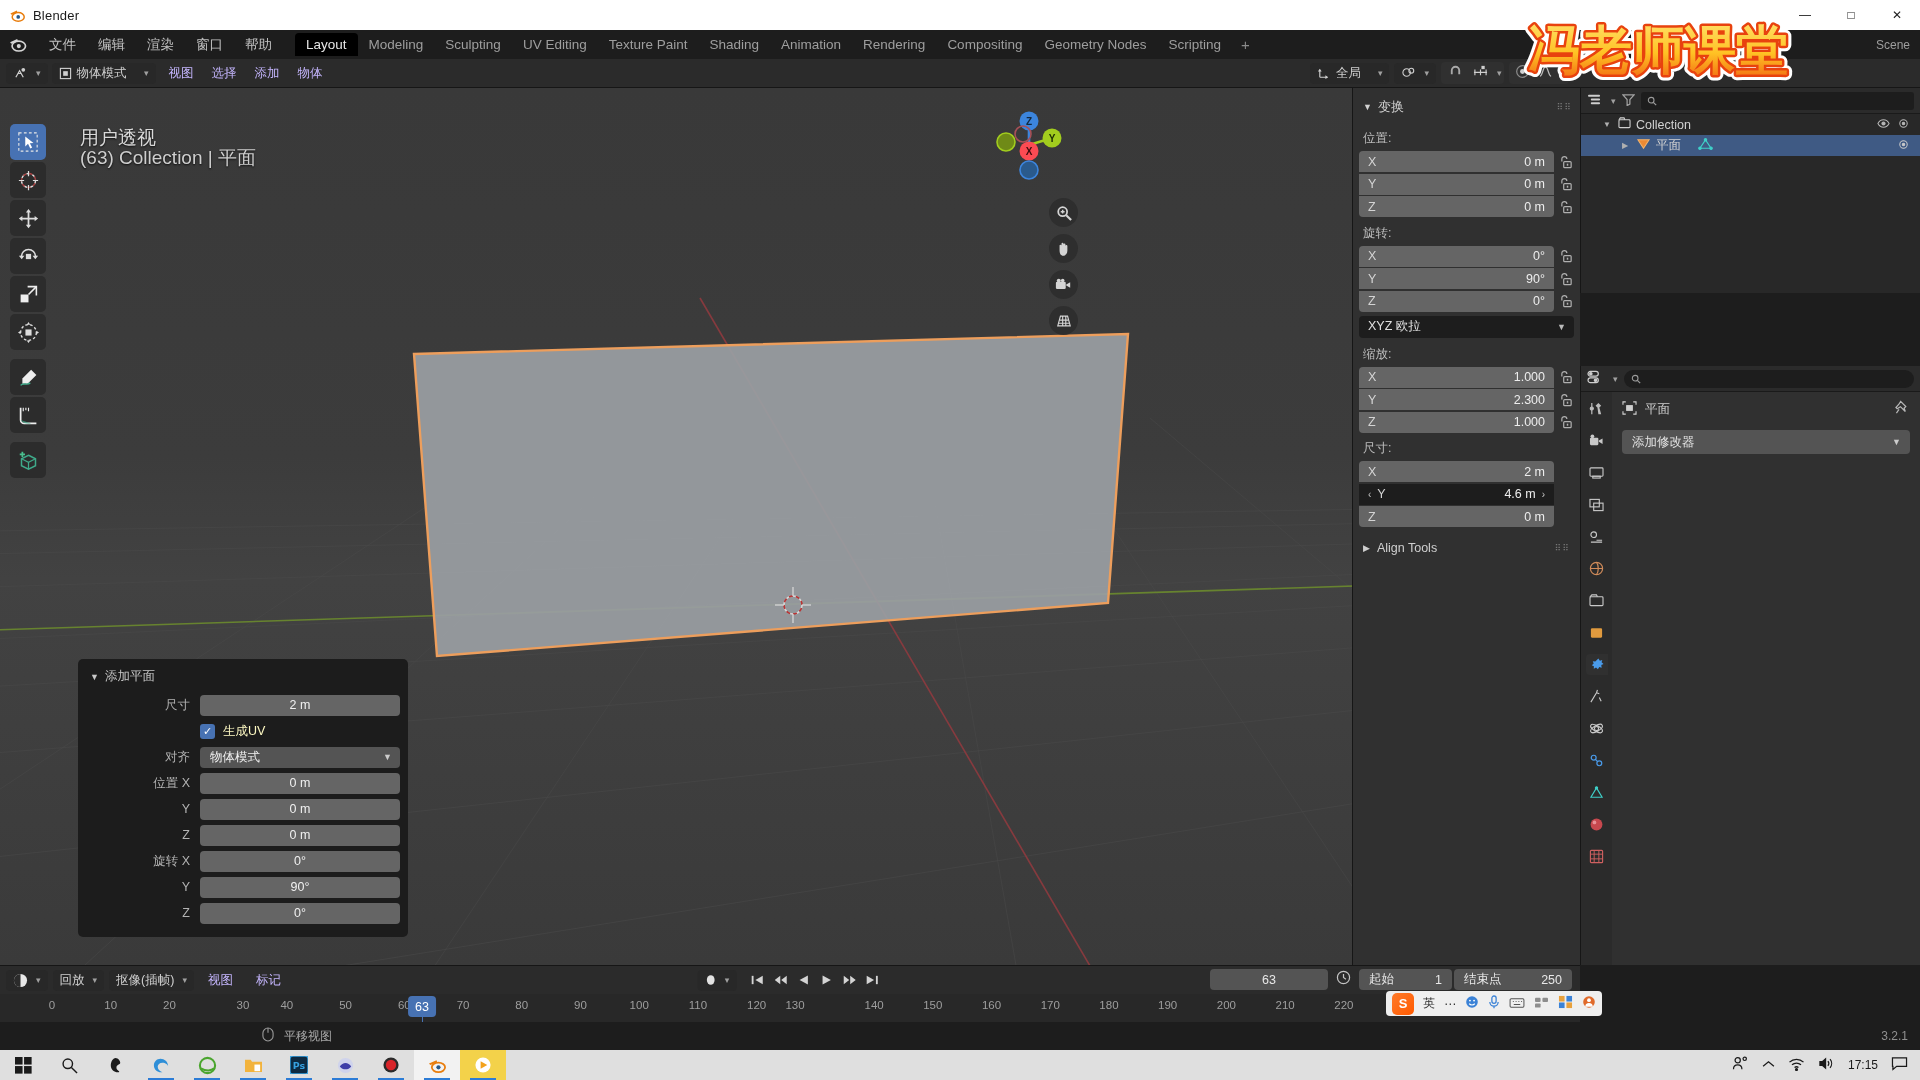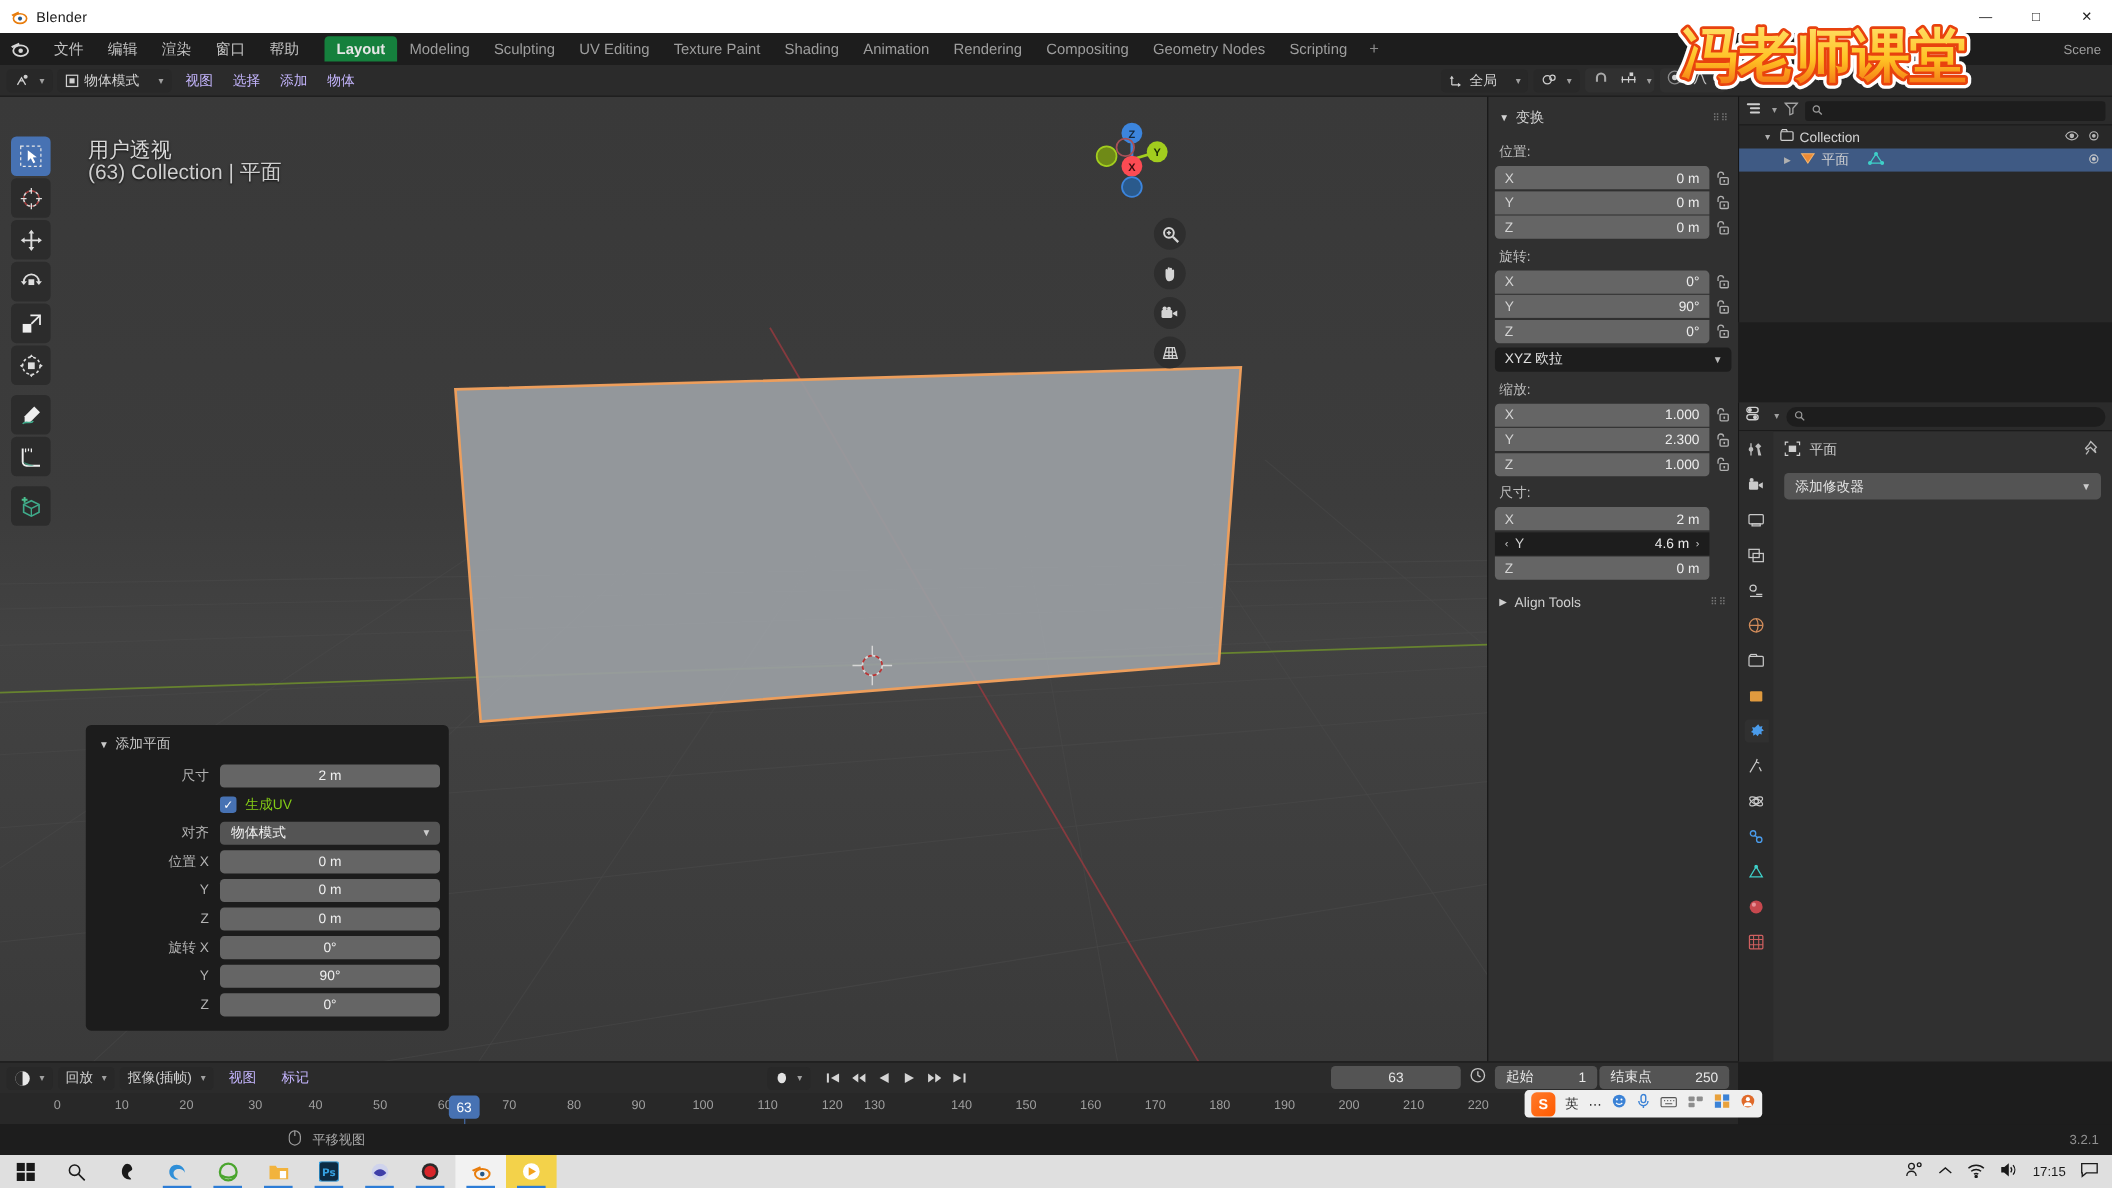--- a/index.html
+++ b/index.html
@@ -17,21 +17,21 @@
       justify-content:center; font-size:12px; color:#222; }
 
   
   .topbar { height:29px; background:#1d1d1d; display:flex; align-items:center;
      padding-left:8px; position:relative; }
   .topbar .blicon { width:20px; height:19px; margin-right:10px; position:relative;}
   .menu-item { font-size:13.5px; color:#c2c2c2; padding:3px 11px; border-radius:3px;
      white-space:nowrap; }
   .wsp { font-size:13.5px; color:#9e9e9e; padding:4px 11px; border-radius:4px 4px 0 0;
      white-space:nowrap; }
-  .wsp.active { background:#15803d; color:#e6e6e6;font-weight:bold; }
+  .wsp.active { background:#000000; color:#e6e6e6; }
   .wsp-plus { font-size:15px; color:#8a8a8a; padding:2px 9px;}
   .topbar-right { margin-left:auto; display:flex; align-items:center; gap:10px;
      padding-right:10px; font-size:12px; color:#9e9e9e;}
 
   
   .vpheader { height:29px; background:#2b2b2b; display:flex; align-items:center;
      padding:0 6px; gap:4px; border-bottom:1px solid #161616; position:relative;}
   .hbtn { height:21px; background:#282828; border-radius:4px; display:flex;
      align-items:center; padding:0 7px; gap:5px; font-size:12.5px; color:#d0d0d0;}
   .hbtn.wide { min-width:104px; }
@@ -477,21 +477,21 @@
         <div class="op-row">
           <div class="op-lab">尺寸</div>
           <div class="op-field">
             <span>2 m</span>
           </div>
         </div>
         <div class="op-row">
           <div class="op-lab"></div>
           <div style="flex: 1 1 0%; display: flex; align-items: center; gap: 8px;">
             <span class="op-check">✓</span>
-            <span style="font-size: 12.5px; color: #84cc16;">生成UV</span>
+            <span style="font-size: 12.5px; color: #fef9c3;">生成UV</span>
           </div>
         </div>
         <div class="op-row">
           <div class="op-lab">对齐</div>
           <div class="op-field drop">
             <span>物体模式</span>
             <span class="cv">▼</span>
           </div>
         </div>
         <div class="op-row">
@@ -1000,21 +1000,21 @@
       <span class="tl-fld" style="width:118px">
         <span>结束点</span>
         <span style="margin-left:auto">250</span>
       </span>
     </div>
   </div>
   <div class="tl-ruler" id="tlruler">
       <span class="tl-tick" style="left: 52px;">0</span>
       <span class="tl-tick" style="left: 110.72px;">10</span>
       <span class="tl-tick" style="left: 169.44px;">20</span>
-      <span class="tl-tick" style="left: 232px;">30</span>
+      <span class="tl-tick" style="left: 243px;">30</span>
       <span class="tl-tick" style="left: 286.88px;">40</span>
       <span class="tl-tick" style="left: 345.6px;">50</span>
       <span class="tl-tick" style="left: 404.32px;">60</span>
       <span class="tl-tick" style="left: 463.04px;">70</span>
       <span class="tl-tick" style="left: 521.76px;">80</span>
       <span class="tl-tick" style="left: 580.48px;">90</span>
       <span class="tl-tick" style="left: 639.2px;">100</span>
       <span class="tl-tick" style="left: 697.92px;">110</span>
       <span class="tl-tick" style="left: 756.64px;">120</span>
       <span class="tl-tick" style="left: 795px;">130</span>

